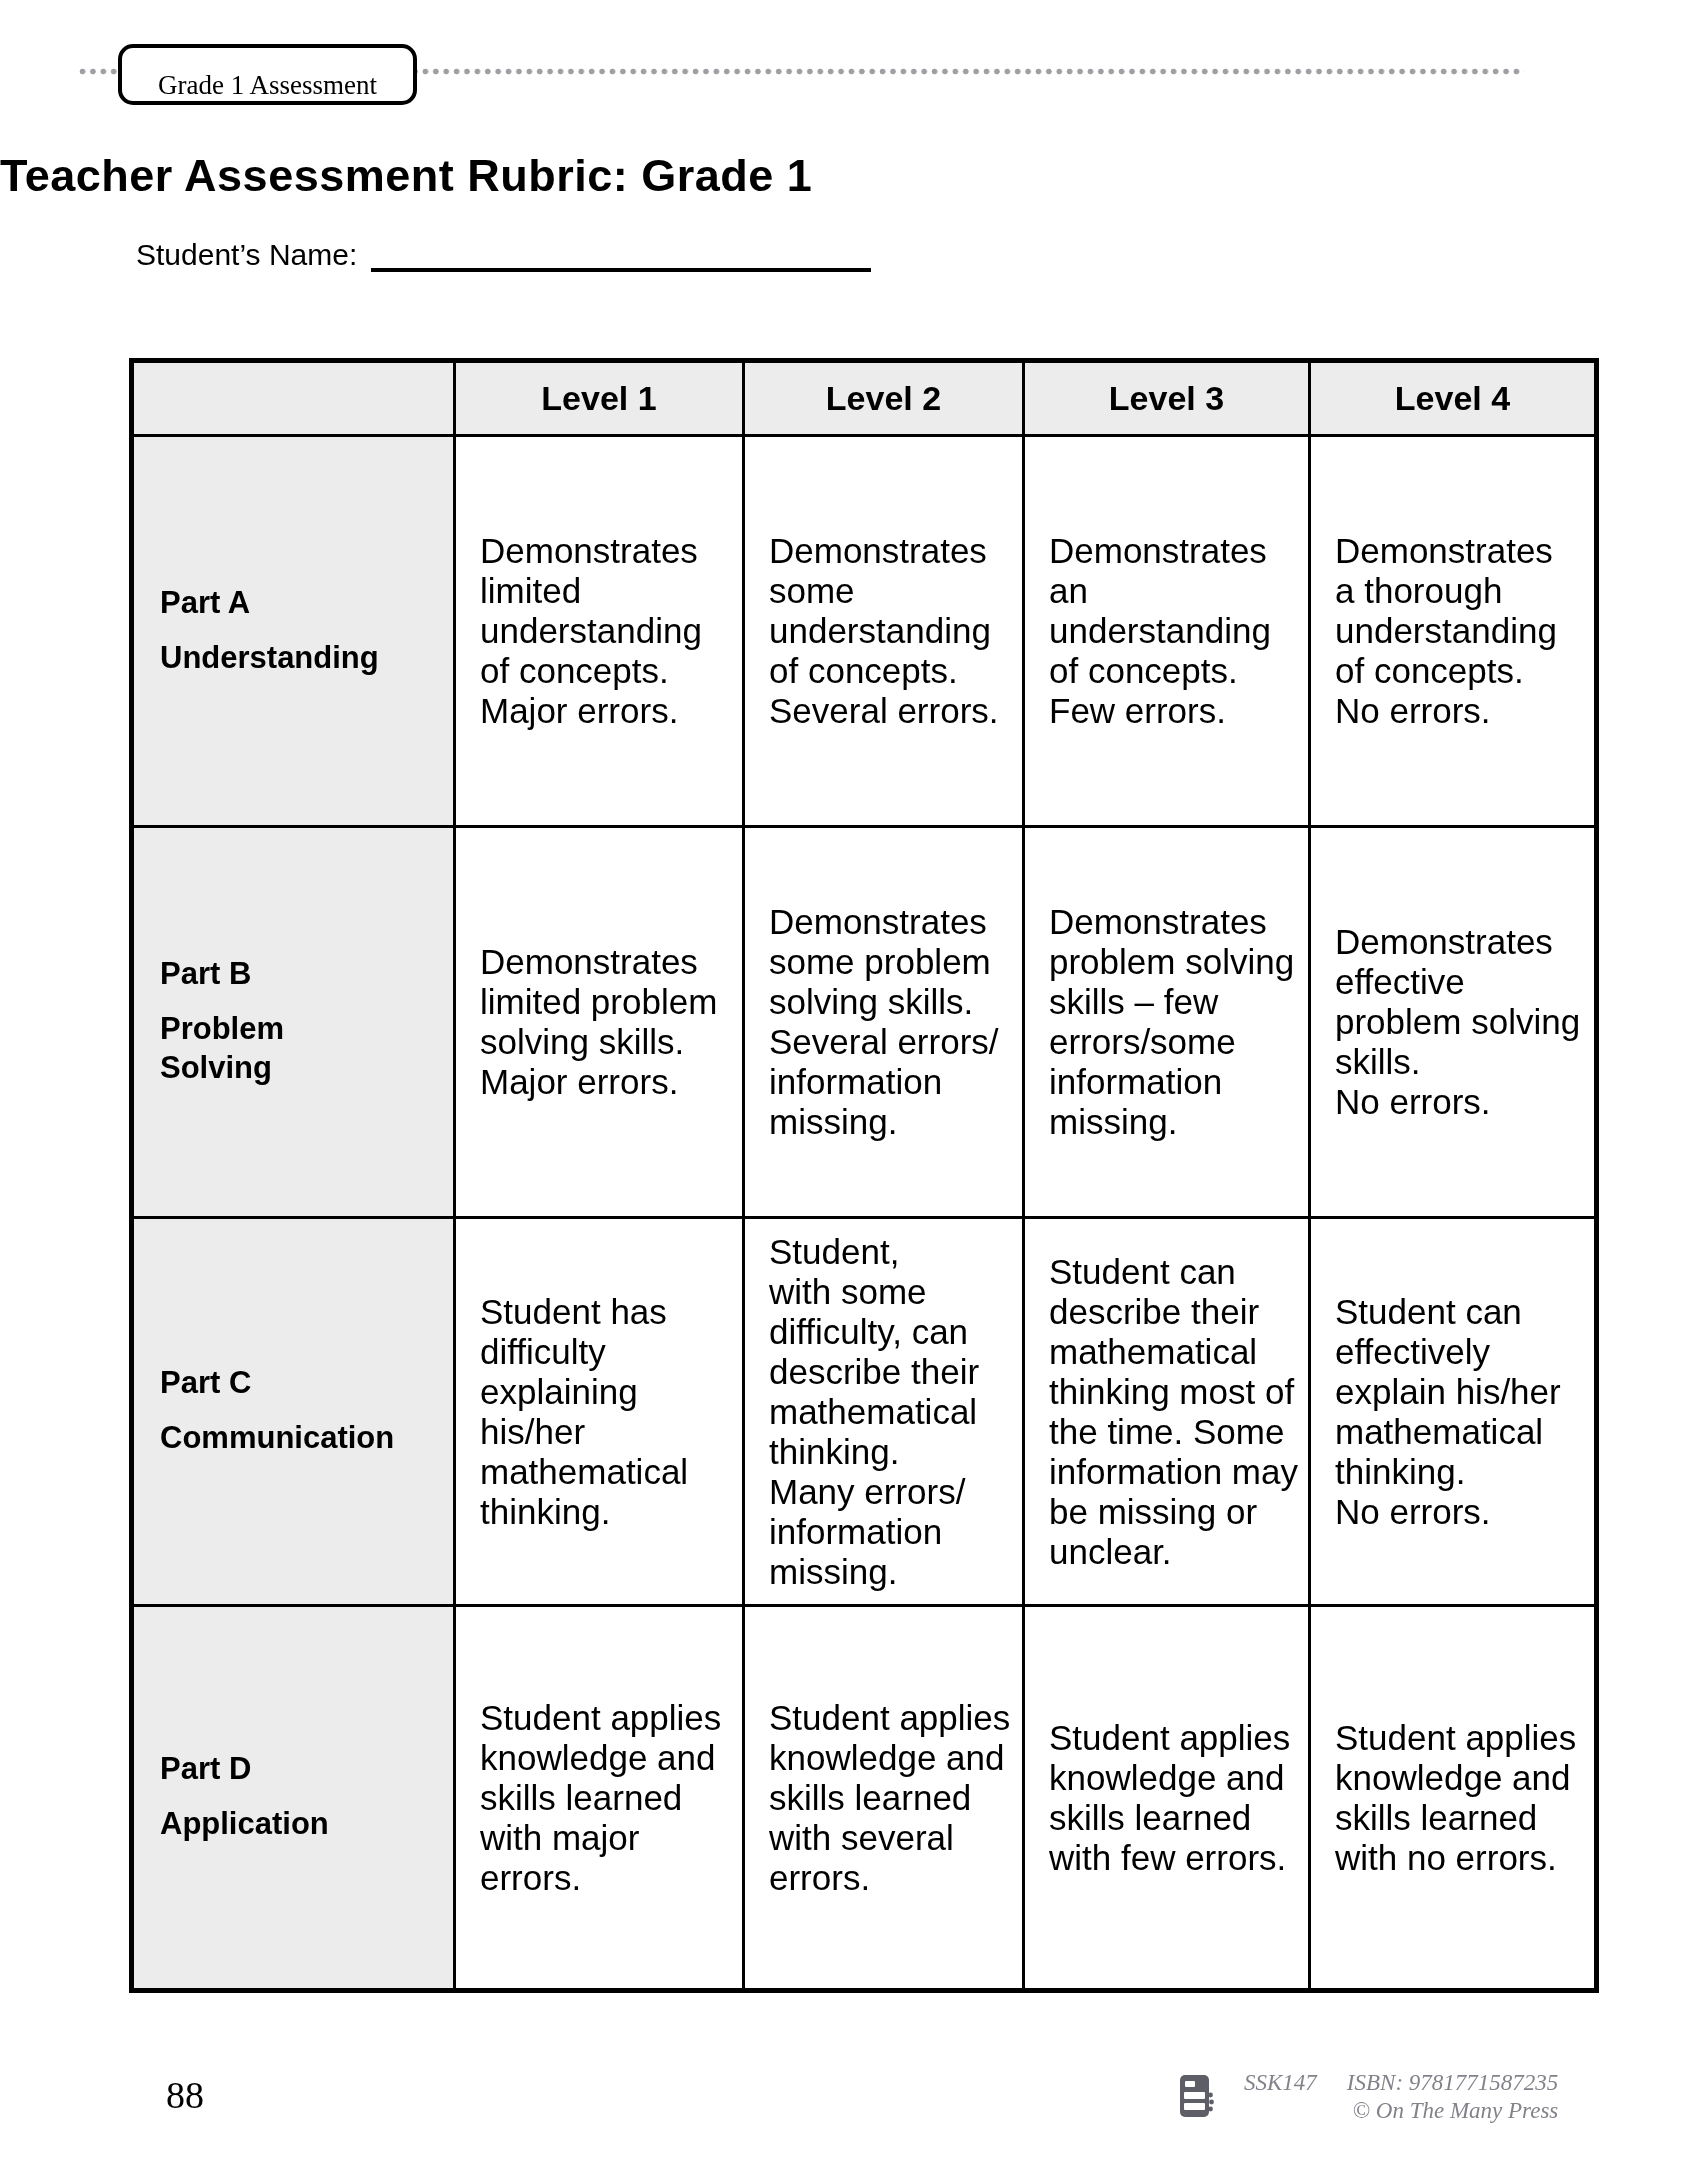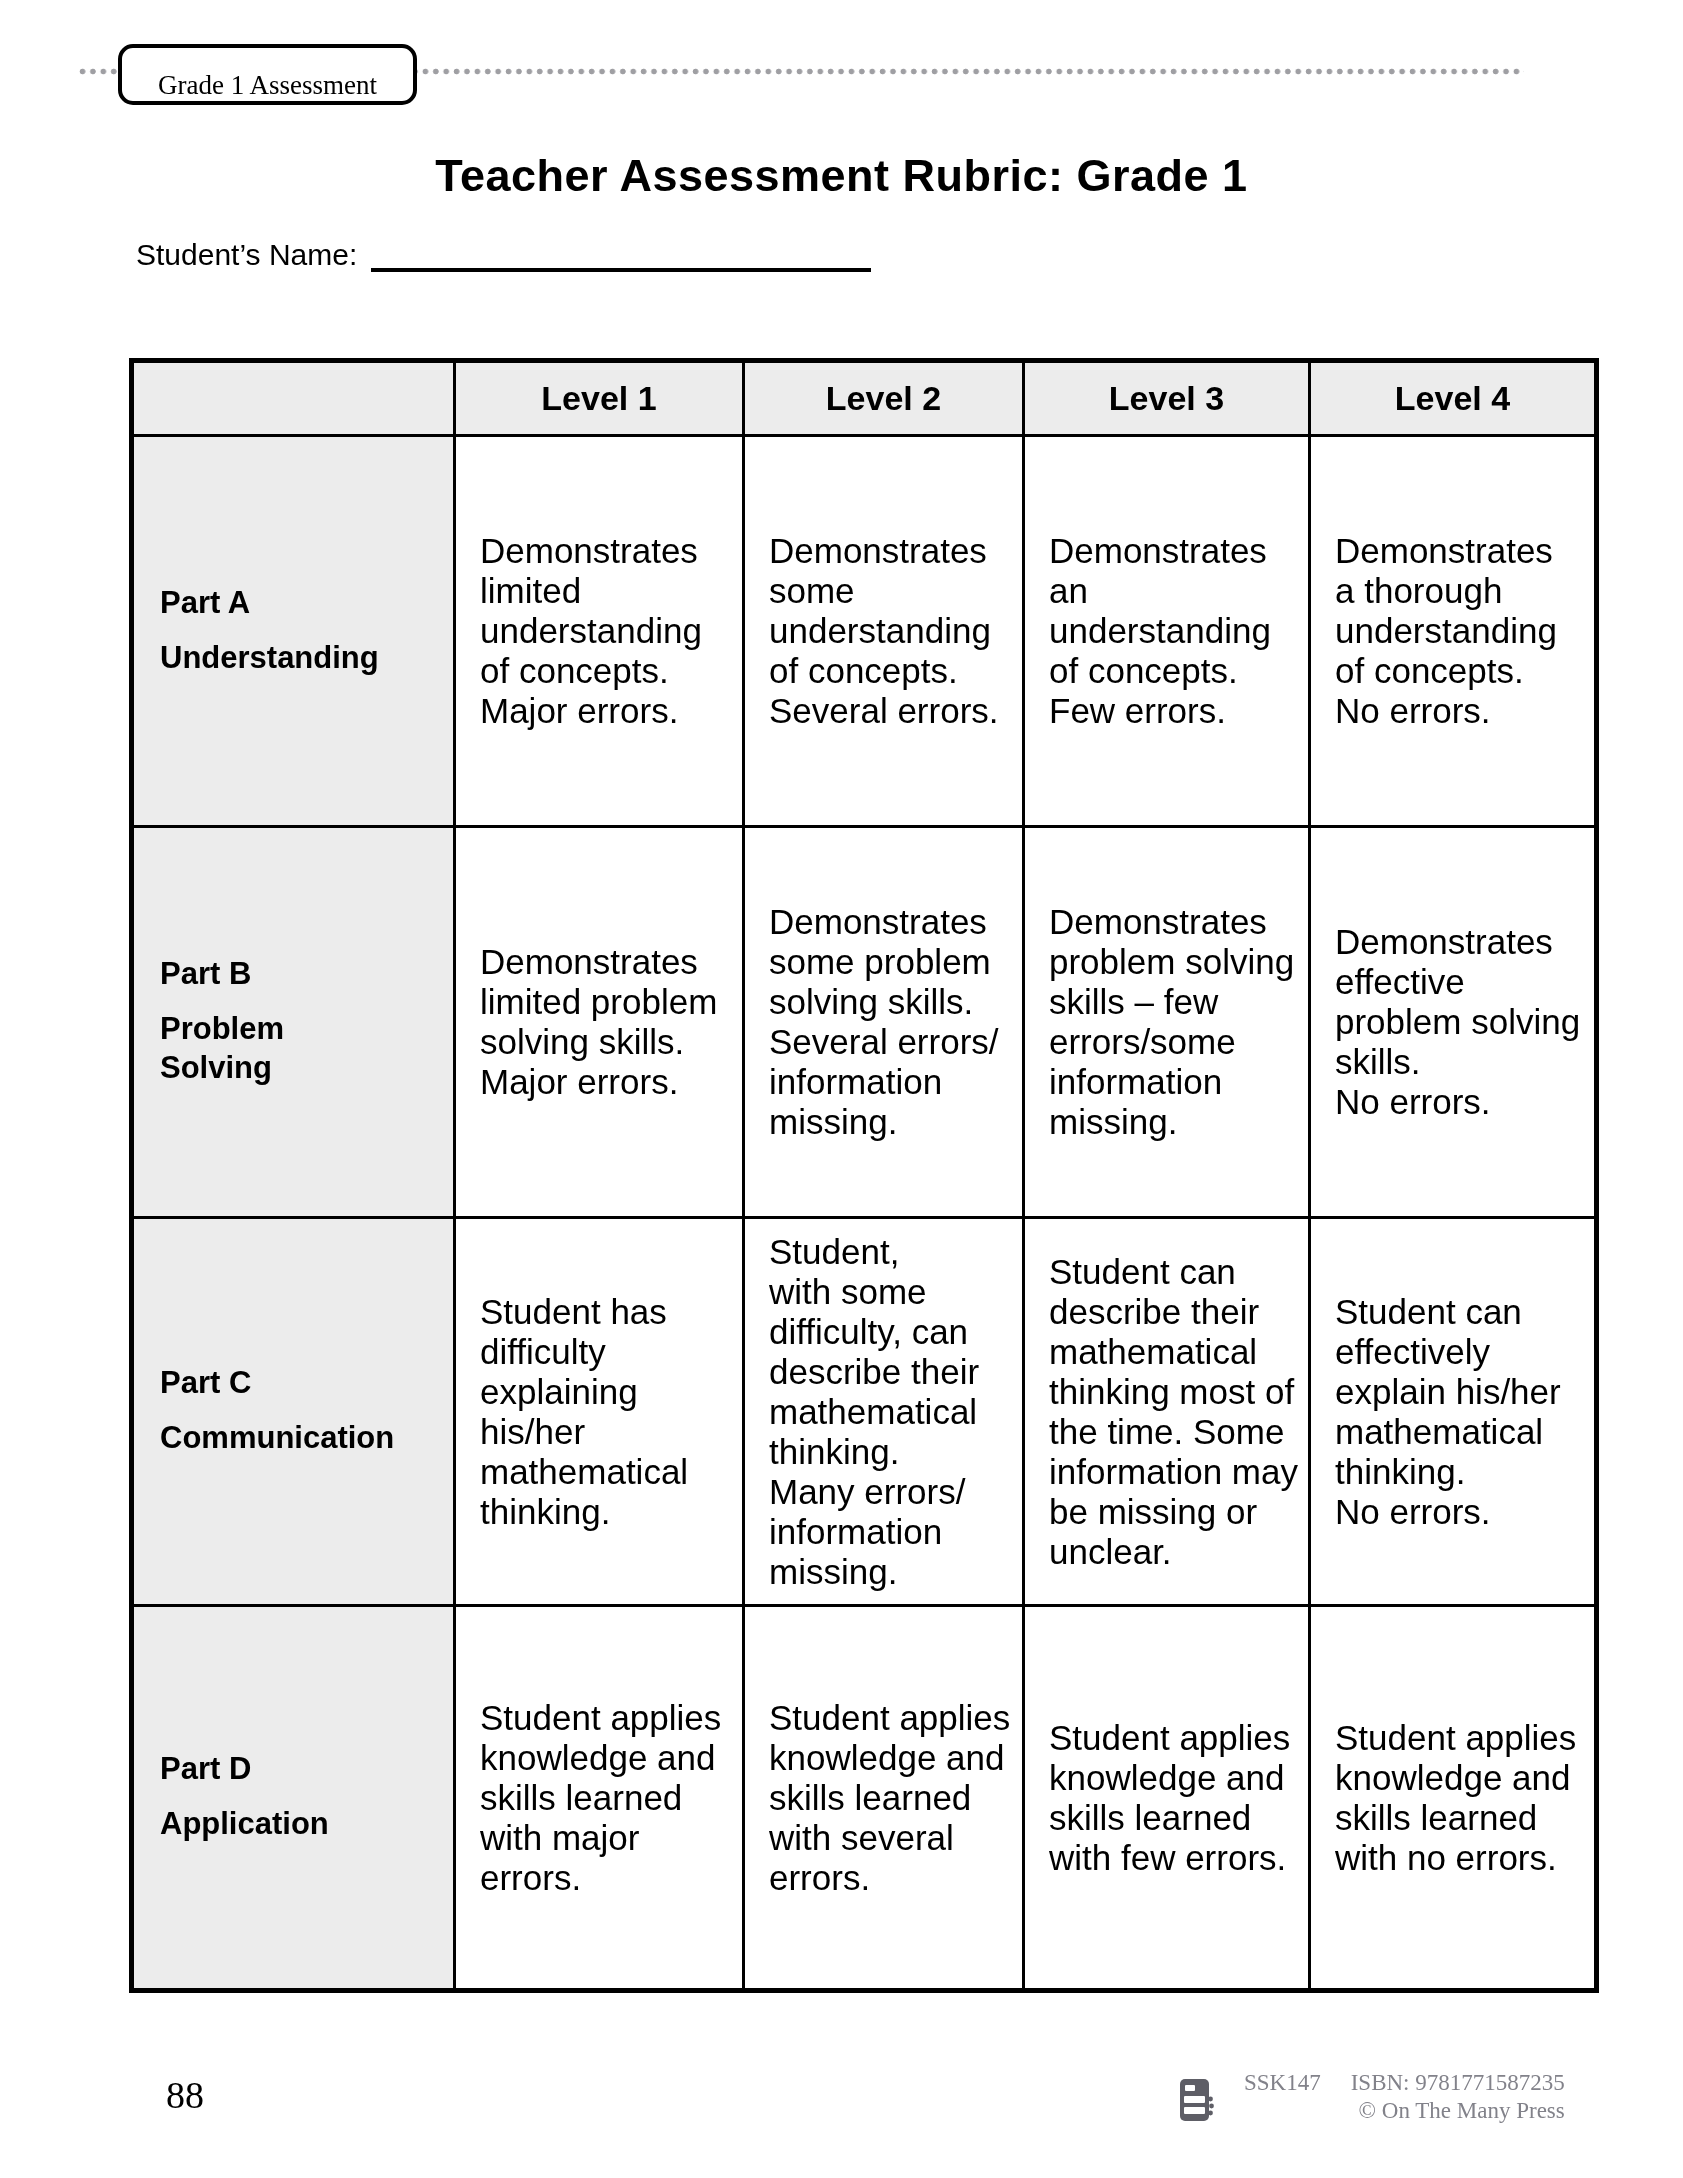--- a/index.html
+++ b/index.html
@@ -19,21 +19,21 @@
     background:#ffffff;border:4px solid #000;border-radius:15px;
     display:flex;align-items:flex-end;justify-content:center;z-index:2;
     box-sizing:border-box;
   }
   .tab-badge span{
     font-family:"Liberation Serif", serif;font-size:27px;color:#000;
   }
   
   .title{
     position:absolute;left:0;top:150px;width:1683px;margin:0;
-    text-align:center;font-size:45px;font-weight:bold;letter-spacing:0.5px;
+    text-align:left;font-size:45px;font-weight:bold;letter-spacing:0.5px;
   }
   
   .student-row{
     position:absolute;left:136px;top:238px;display:flex;align-items:flex-end;
   }
   .student-label{font-size:30px;}
   .student-line{
     display:inline-block;width:500px;height:26px;margin-left:14px;
     border-bottom:4px solid #000;
   }
@@ -63,21 +63,21 @@
   tr.row-b{height:391px;}
   tr.row-c{height:388px;}
   tr.row-d{height:385px;}
   
   .page-number{
     position:absolute;left:166px;top:2073px;
     font-family:"Liberation Serif", serif;font-size:38px;color:#000;text-align:center;
   }
   .footer-right{
     position:absolute;left:1178px;top:2069px;width:337px;
-    display:flex;align-items:flex-end;
+    display:flex;align-items:center;font-style:italic;
   }
   .footer-logo{flex:0 0 auto;margin-right:28px;}
   .footer-text{
     flex:1 1 auto;font-family:"Liberation Serif", serif;font-size:23px;
     color:#82828a;text-align:right;line-height:28px;white-space:nowrap;
   }
   .footer-line1{display:flex;justify-content:flex-end;gap:30px;}
 </style>
 </head>
 <body>

